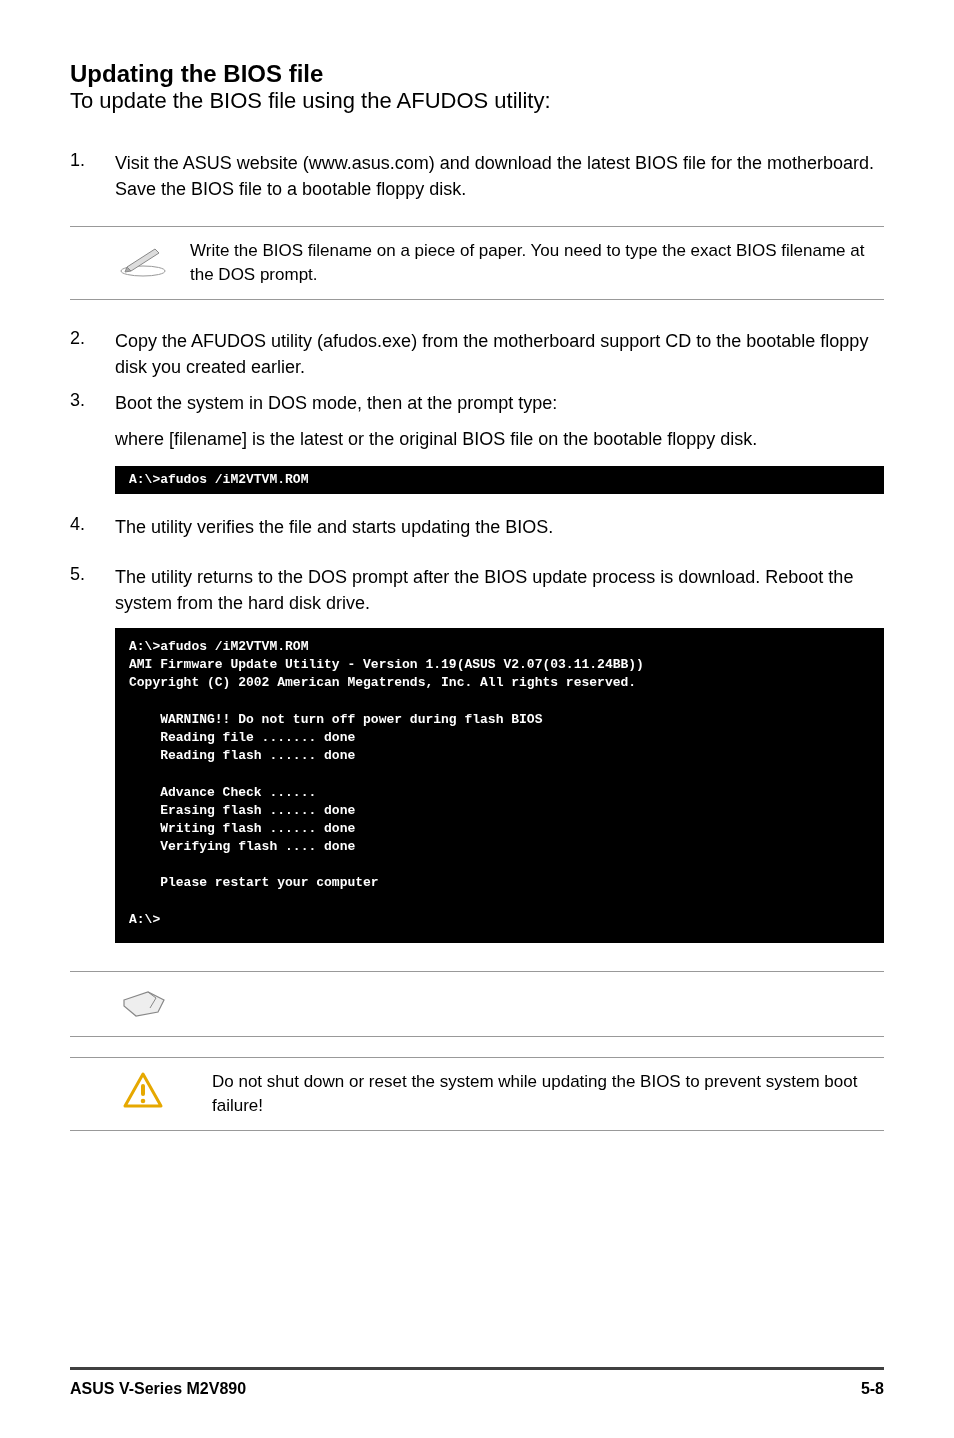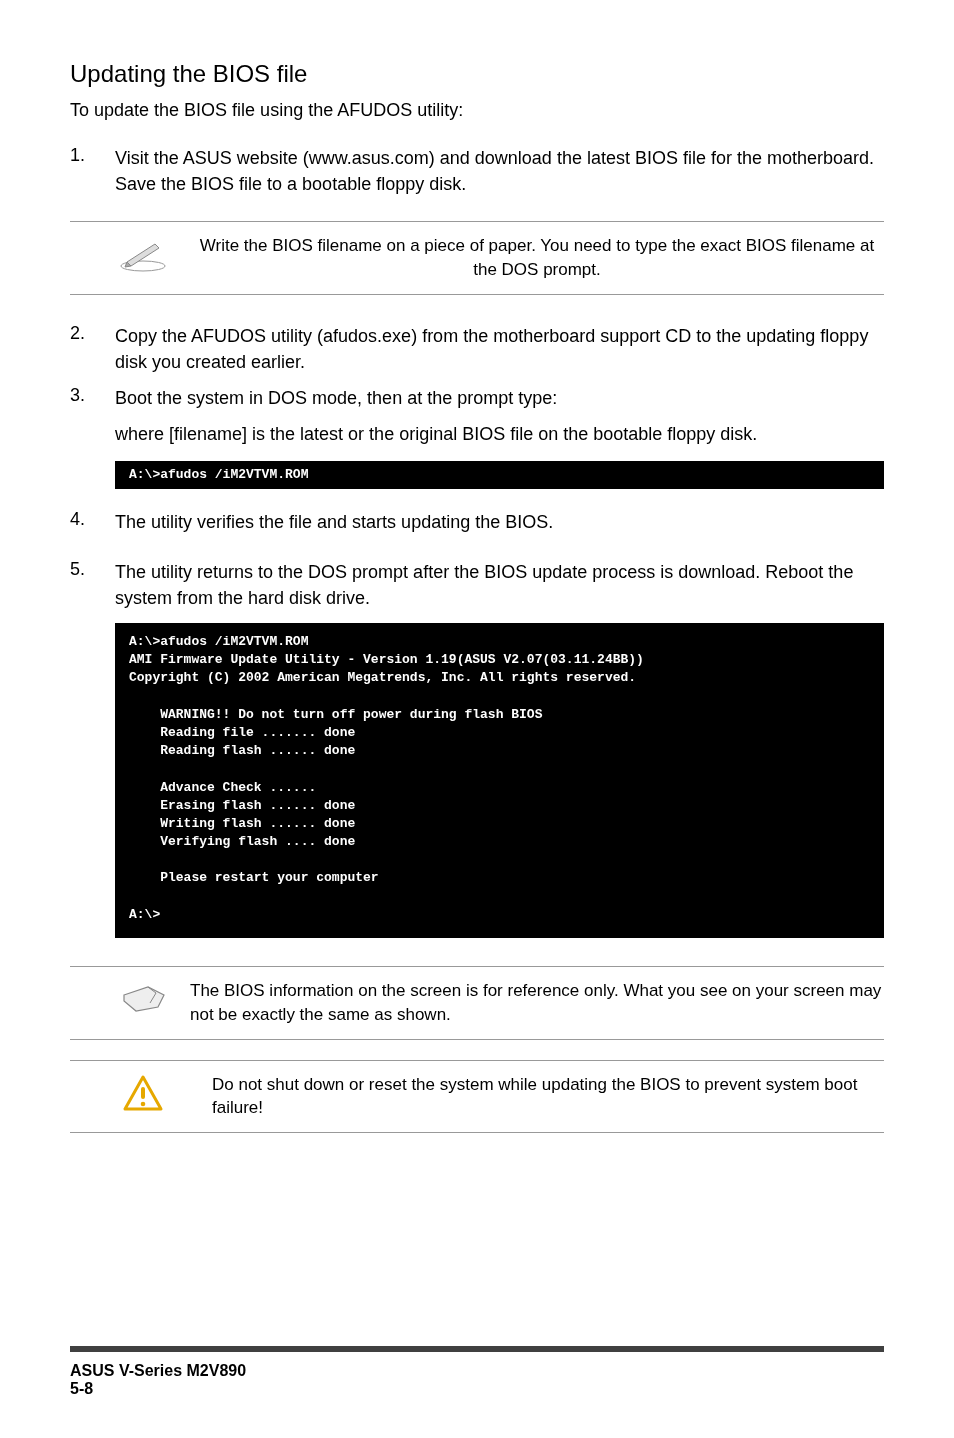--- a/index.html
+++ b/index.html
@@ -11,27 +11,27 @@
       font-family: Arial, Helvetica, sans-serif;
       background: white;
       color: #000;
       padding: 60px 70px 40px 70px;
       width: 954px;
       height: 1438px;
       position: relative;
     }
     .heading {
       font-size: 24px;
-      font-weight: normal;
-      margin-bottom: 12px;
+      font-weight: bold;
+      margin-bottom: 0;
       font-family: Arial, Helvetica, sans-serif;
     }
     .intro {
-      font-size: 18px;
-      margin-bottom: 24px;
+      font-size: 22px;
+      margin-bottom: 36px;
     }
     .list-item {
       display: flex;
       margin-bottom: 24px;
     }
     .list-num {
       font-size: 18px;
       width: 45px;
       flex-shrink: 0;
     }
@@ -97,60 +97,59 @@
       margin-top: 4px;
       margin-bottom: 10px;
       white-space: pre;
       line-height: 1.4;
     }
     .footer {
       position: absolute;
       bottom: 40px;
       left: 70px;
       right: 70px;
-      border-top: 6px solid #404040;
+      border-top: 3px solid #404040;
       padding-top: 10px;
       display: flex;
       justify-content: space-between;
       font-size: 16px;
       font-weight: bold;
-      flex-direction: column;
     }
     .indent-block {
       margin-left: 45px;
     }
     .sublist-spacing {
       margin-bottom: 10px;
     }
   </style>
 </head>
 <body>
 
 <div class="heading">Updating the BIOS file</div>
 <div class="intro">To update the BIOS file using the AFUDOS utility:</div>
 
 <div class="list-item">
   <div class="list-num">1.</div>
   <div class="list-content">Visit the ASUS website (www.asus.com) and download the latest BIOS file for the motherboard. Save the BIOS file to a bootable floppy disk.</div>
 </div>
 
-<div class="note-box" style="margin-left:0;padding-left:45px;text-align:center;">
+<div class="note-box" style="margin-left:0;padding-left:45px;">
   <div class="note-icon">
     <svg width="48" height="36" viewBox="0 0 48 36">
       <ellipse cx="24" cy="30" rx="22" ry="5" fill="none" stroke="#999" stroke-width="1"></ellipse>
       <polygon points="8,26 36,8 40,12 12,30" fill="#ddd" stroke="#888" stroke-width="1"></polygon>
       <polygon points="8,26 12,30 6,31" fill="#aaa" stroke="#888" stroke-width="1"></polygon>
     </svg>
   </div>
   <div class="note-text">Write the BIOS filename on a piece of paper. You need to type the exact BIOS filename at the DOS prompt.</div>
 </div>
 
 <div class="list-item sublist-spacing">
   <div class="list-num">2.</div>
-  <div class="list-content">Copy the AFUDOS utility (afudos.exe) from the motherboard support CD to the updating floppy disk you created earlier.</div>
+  <div class="list-content">Copy the AFUDOS utility (afudos.exe) from the motherboard support CD to the bootable floppy disk you created earlier.</div>
 </div>
 
 <div class="list-item sublist-spacing">
   <div class="list-num">3.</div>
   <div class="list-content">Boot the system in DOS mode, then at the prompt type:</div>
 </div>
 
 <div class="indent-block">
   <div class="list-content" style="margin-bottom:14px;">where [filename] is the latest or the original BIOS file on the bootable floppy disk.</div>
   <div class="terminal-small">A:\&gt;afudos /iM2VTVM.ROM</div>
@@ -185,21 +184,20 @@
 A:\&gt;</div>
 </div>
 
 <div class="note-box-full">
   <div class="note-icon">
     <svg width="50" height="36" viewBox="0 0 50 36">
       <path d="M 6 14 L 30 6 L 46 14 L 40 26 L 18 30 L 6 20 Z" fill="#eee" stroke="#888" stroke-width="1.2"></path>
       <path d="M 30 6 L 38 12 L 32 22" fill="none" stroke="#888" stroke-width="1"></path>
     </svg>
   </div>
-  <div class="note-text">The BIOS information on the screen is for reference only. What you see on your screen may not be exactly the same as shown.</div>
 </div>
 
 <div class="note-box-full" style="margin-top:12px;gap:22px;">
   <div class="note-icon">
     <svg width="44" height="40" viewBox="0 0 44 40">
       <path d="M 22 4 L 40 36 L 4 36 Z" fill="none" stroke="#e6a800" stroke-width="3" stroke-linejoin="round"></path>
       <rect x="20" y="14" width="4" height="12" rx="2" fill="#e6a800"></rect>
       <circle cx="22" cy="31" r="2.3" fill="#e6a800"></circle>
     </svg>
   </div>

